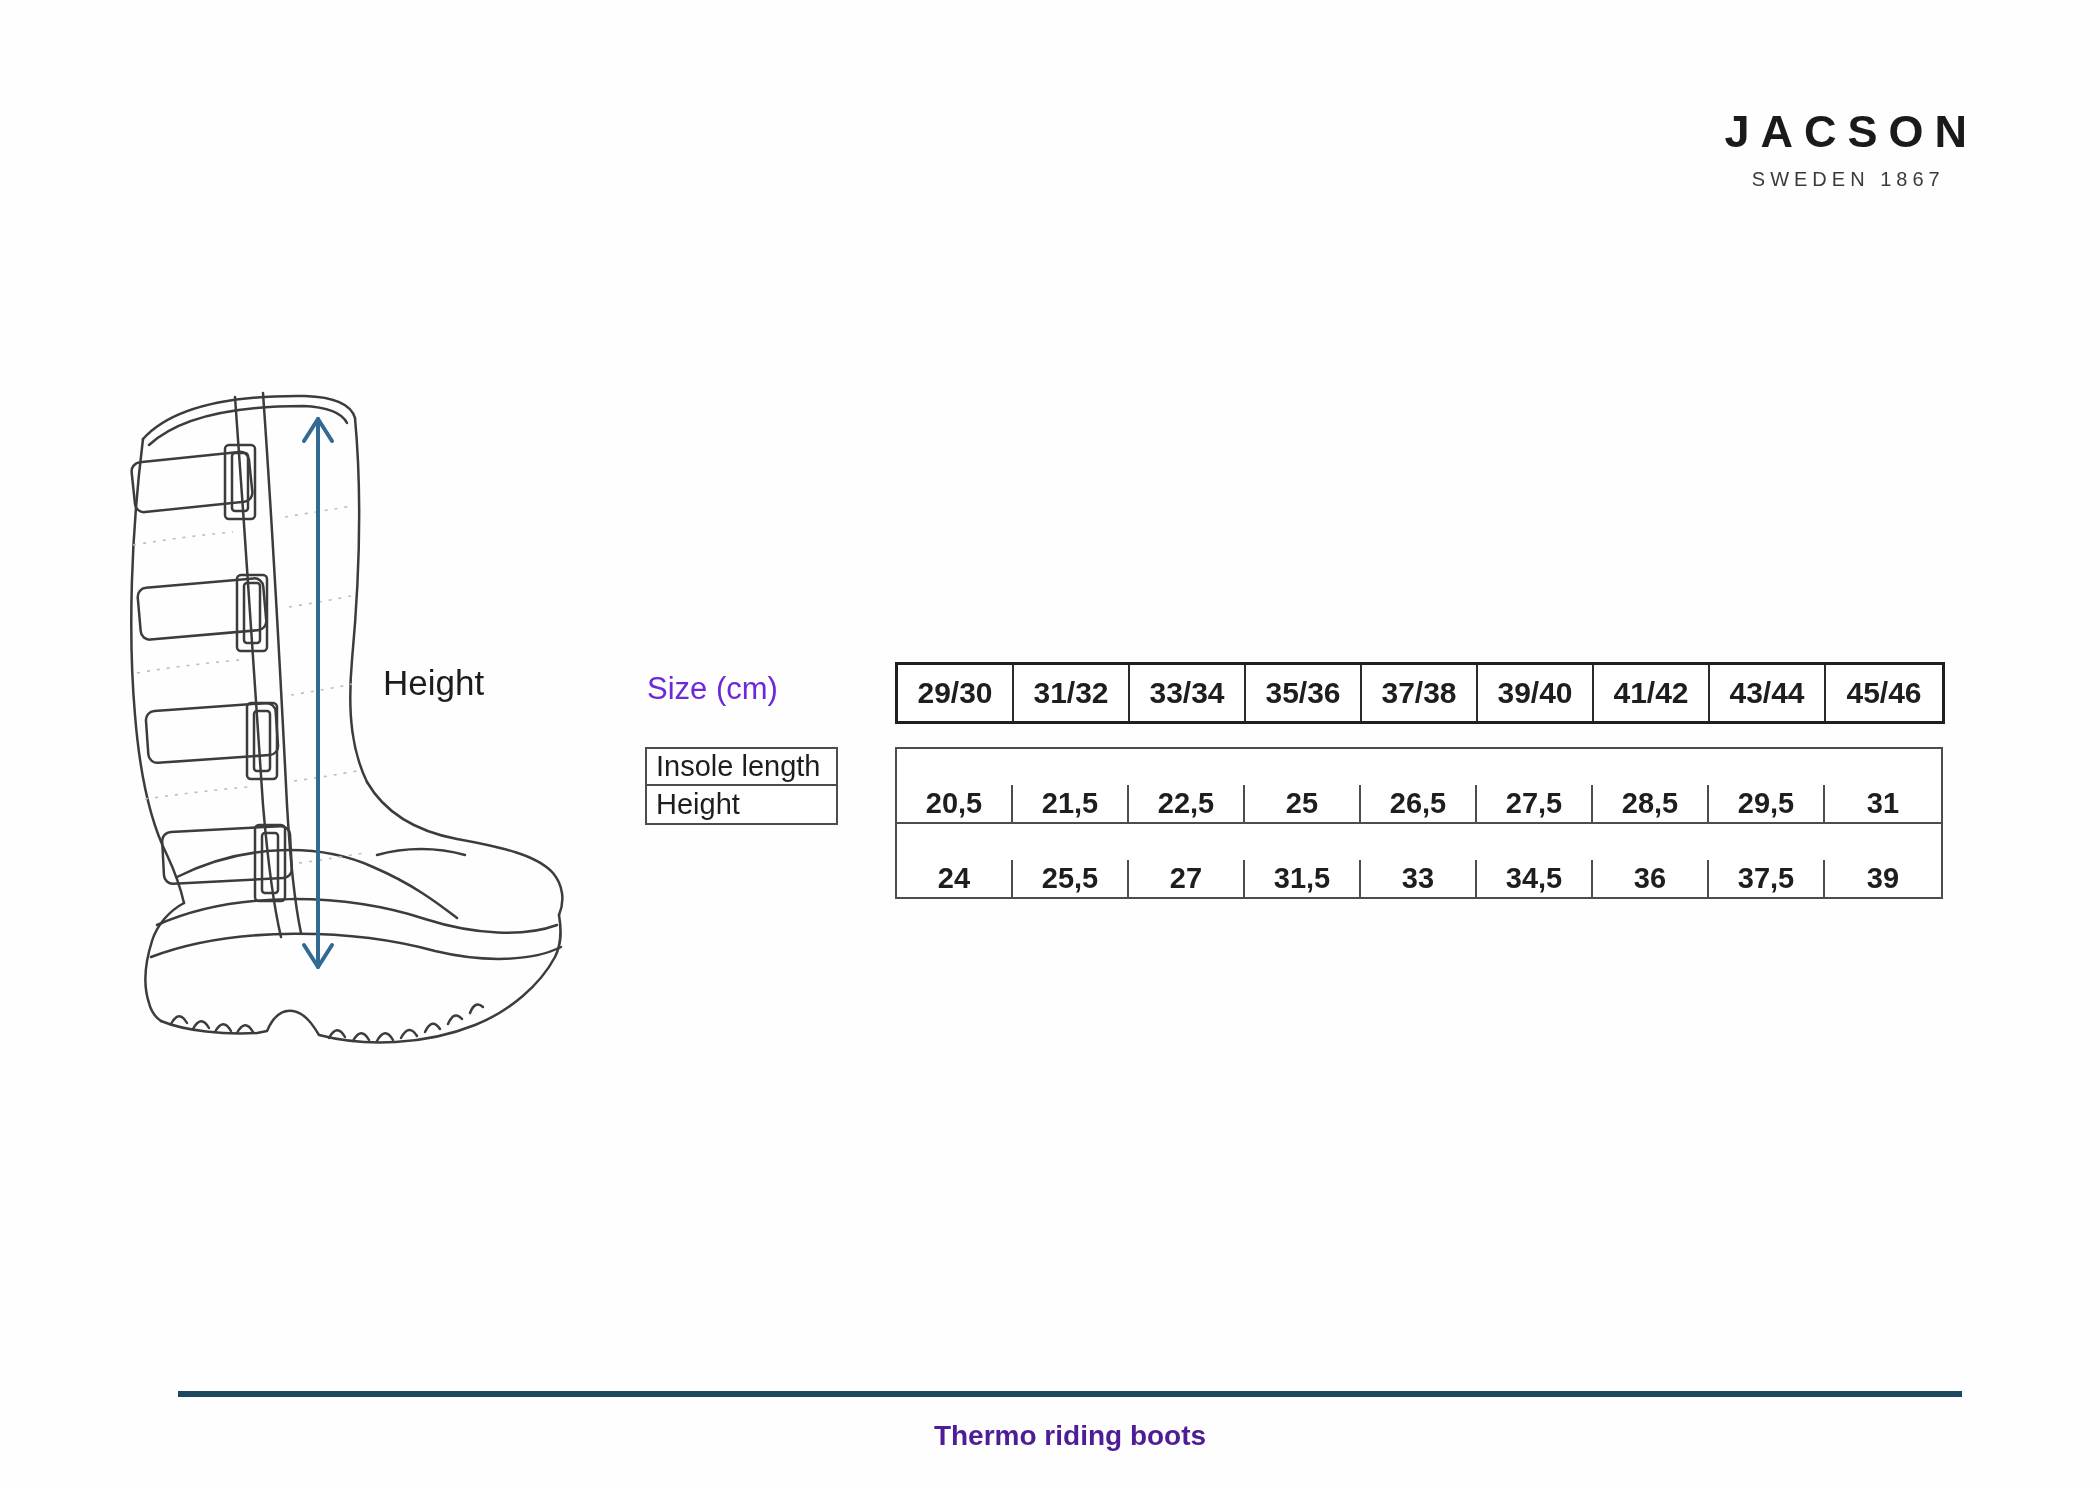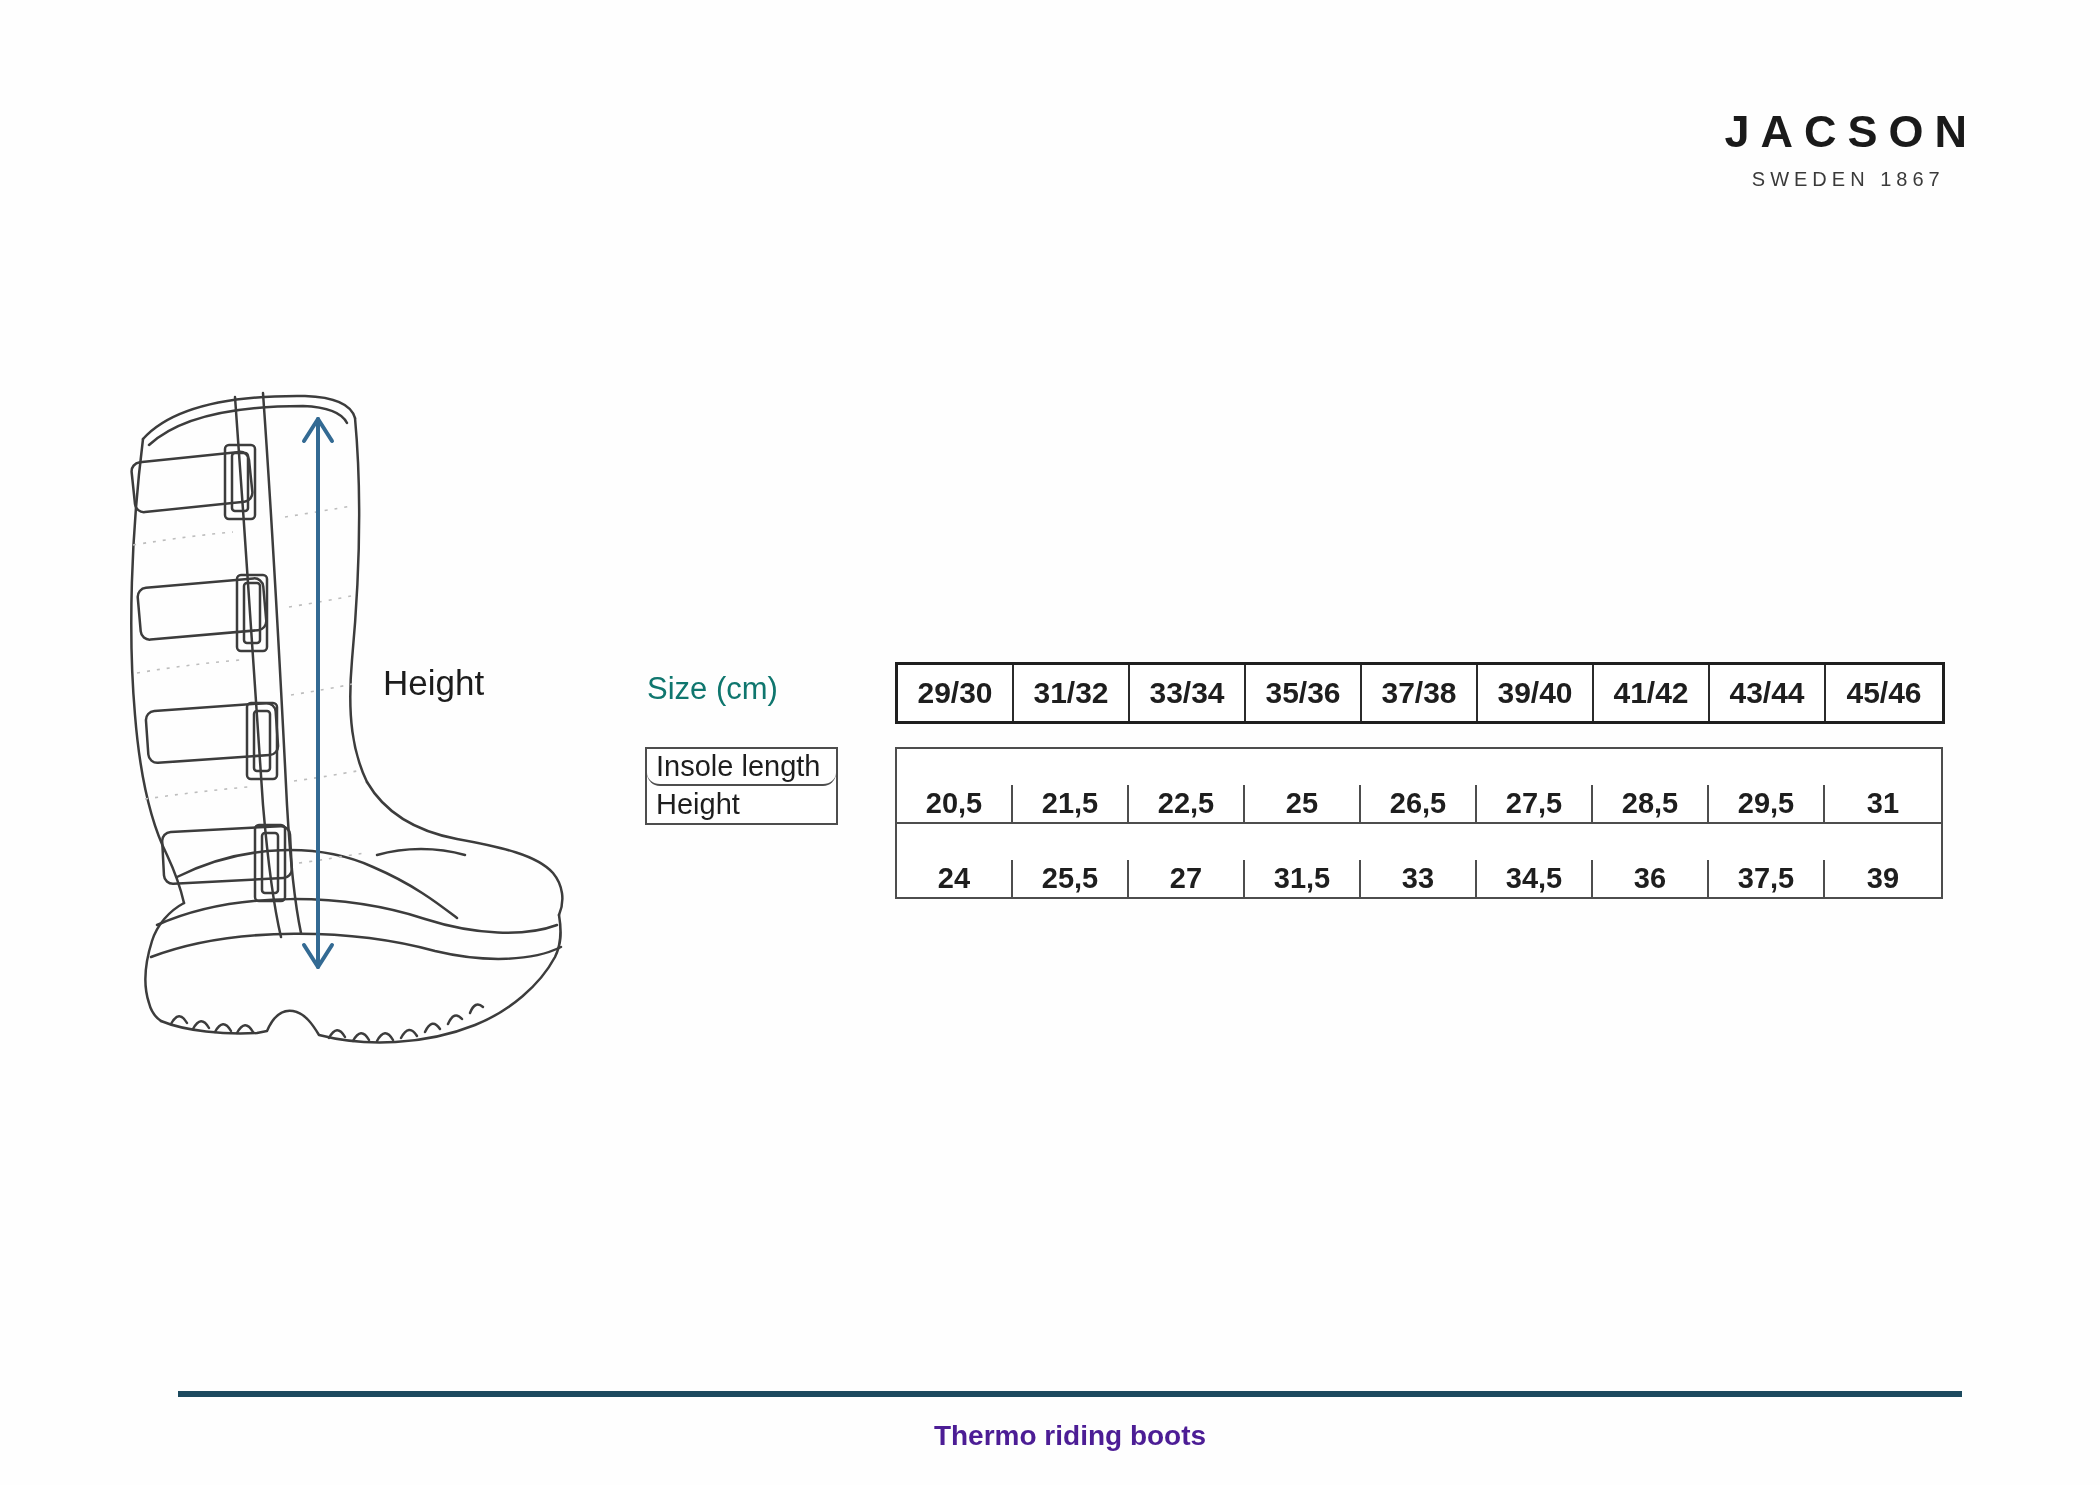--- a/index.html
+++ b/index.html
@@ -24,39 +24,39 @@
   .logo-tagline {
     font-size: 20px; letter-spacing: 5px; margin-right: -5px; margin-top: 10px;
     color: #3a3a3a; white-space: nowrap;
   }
 
   
   .boot-wrap { position: absolute; left: 85px; top: 385px; width: 480px; height: 770px; }
   .height-label { position: absolute; left: 383px; top: 663px; font-size: 35px; color: #1c1c1c; }
 
   
-  .size-label { position: absolute; left: 647px; top: 671px; font-size: 31px; color: #0f766e; }
+  .size-label { position: absolute; left: 647px; top: 671px; font-size: 31px; color: #6d28d9; }
 
   .size-header {
     position: absolute; left: 895px; top: 662px;
     display: flex; border: 3px solid #1f1f1f; background: #fff;
   }
   .size-header .cell {
     width: 116px; height: 56px; display: flex; align-items: center; justify-content: center;
     font-size: 30px; font-weight: bold; border-right: 2px solid #2b2b2b;
   }
   .size-header .cell:last-child { border-right: none; }
 
   .row-labels {
     position: absolute; left: 645px; top: 747px; width: 193px;
     border: 2px solid #4d4d4d; background: #fff;
   }
   .row-labels .cell {
     height: 37px; display: flex; align-items: center; padding-left: 9px;
-    font-size: 29px; border-bottom: 2px solid #4d4d4d; border-radius: 13px;
+    font-size: 29px; border-bottom: 2px solid #4d4d4d;
   }
   .row-labels .cell:last-child { border-bottom: none; }
 
   .data-table {
     position: absolute; left: 895px; top: 747px;
     border: 2px solid #4d4d4d; background: #fff;
   }
   .data-table .row { display: flex; border-bottom: 2px solid #4d4d4d; margin-top: 36px; }
   .data-table .row:last-child { border-bottom: none; }
   .data-table .cell {

